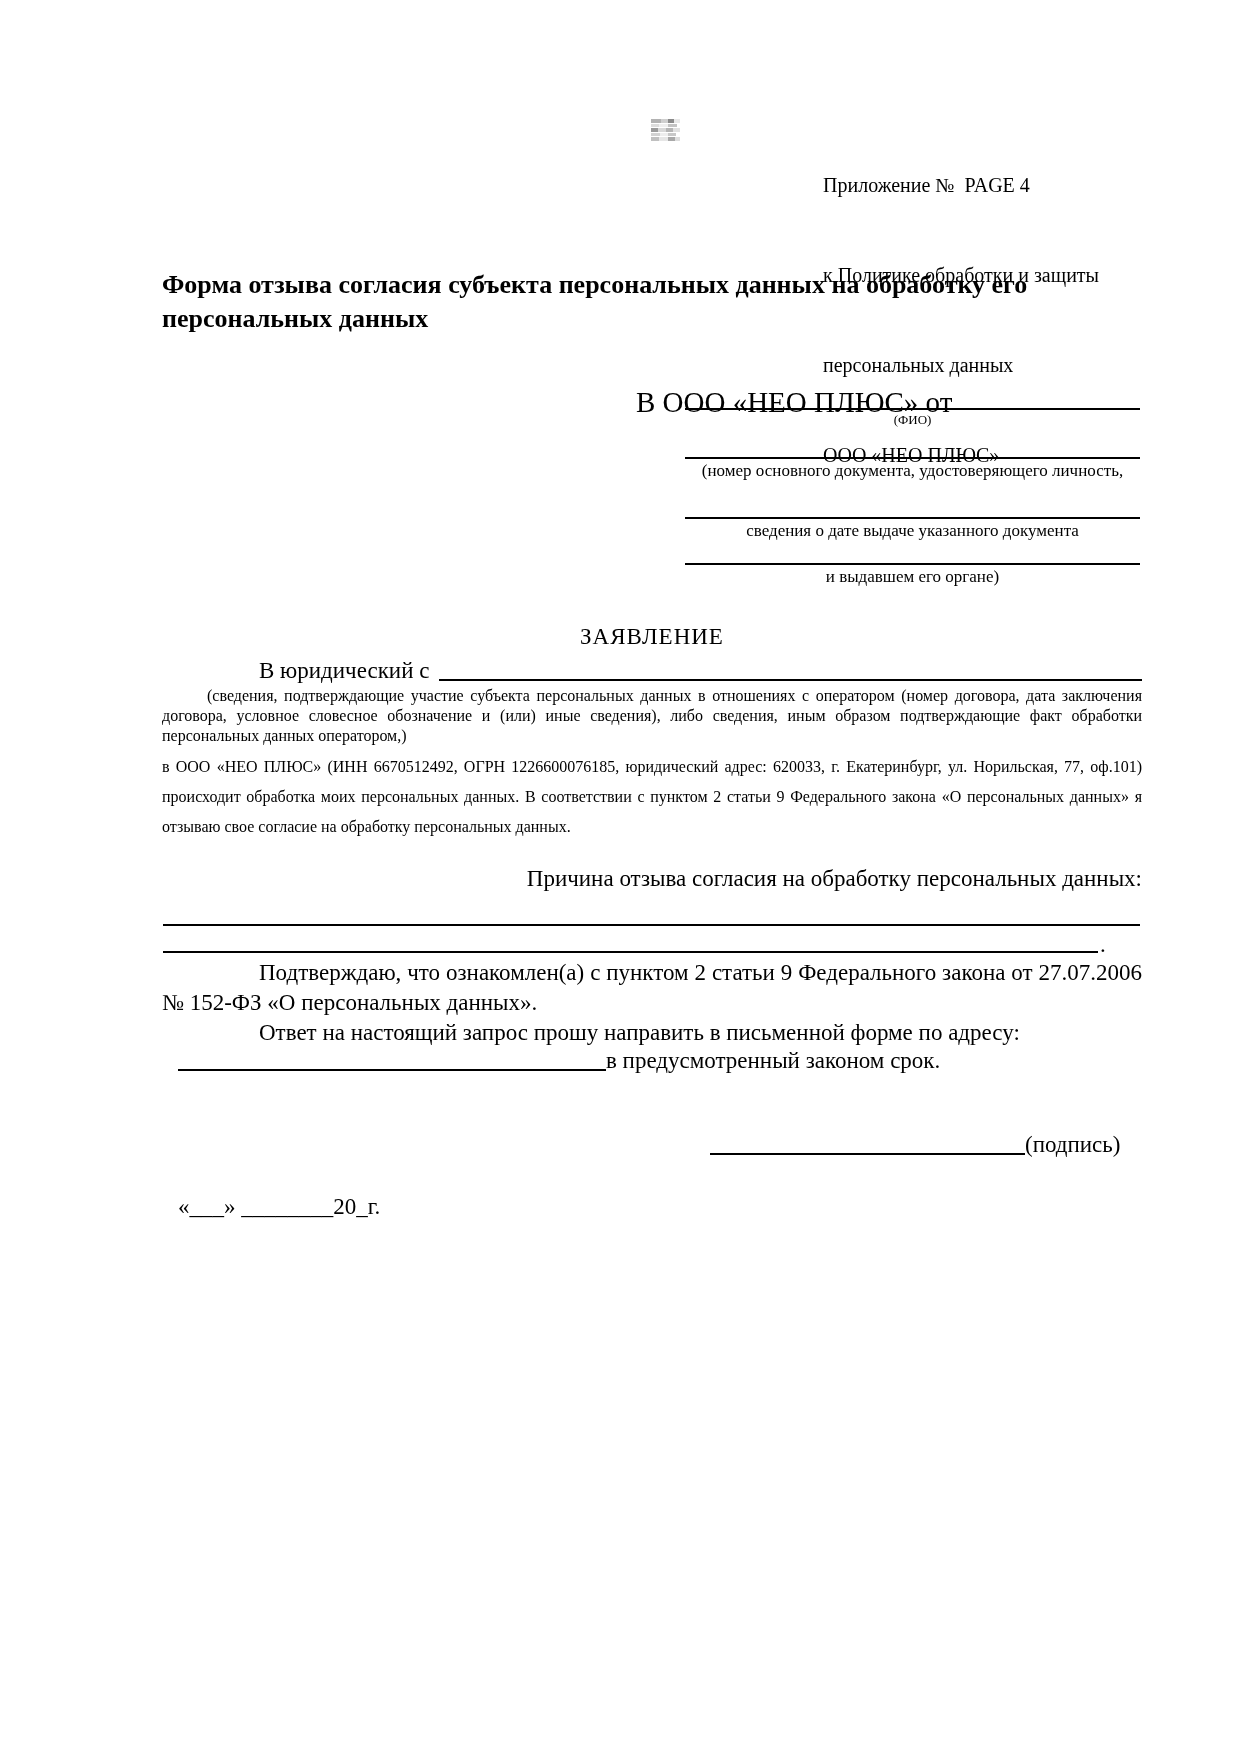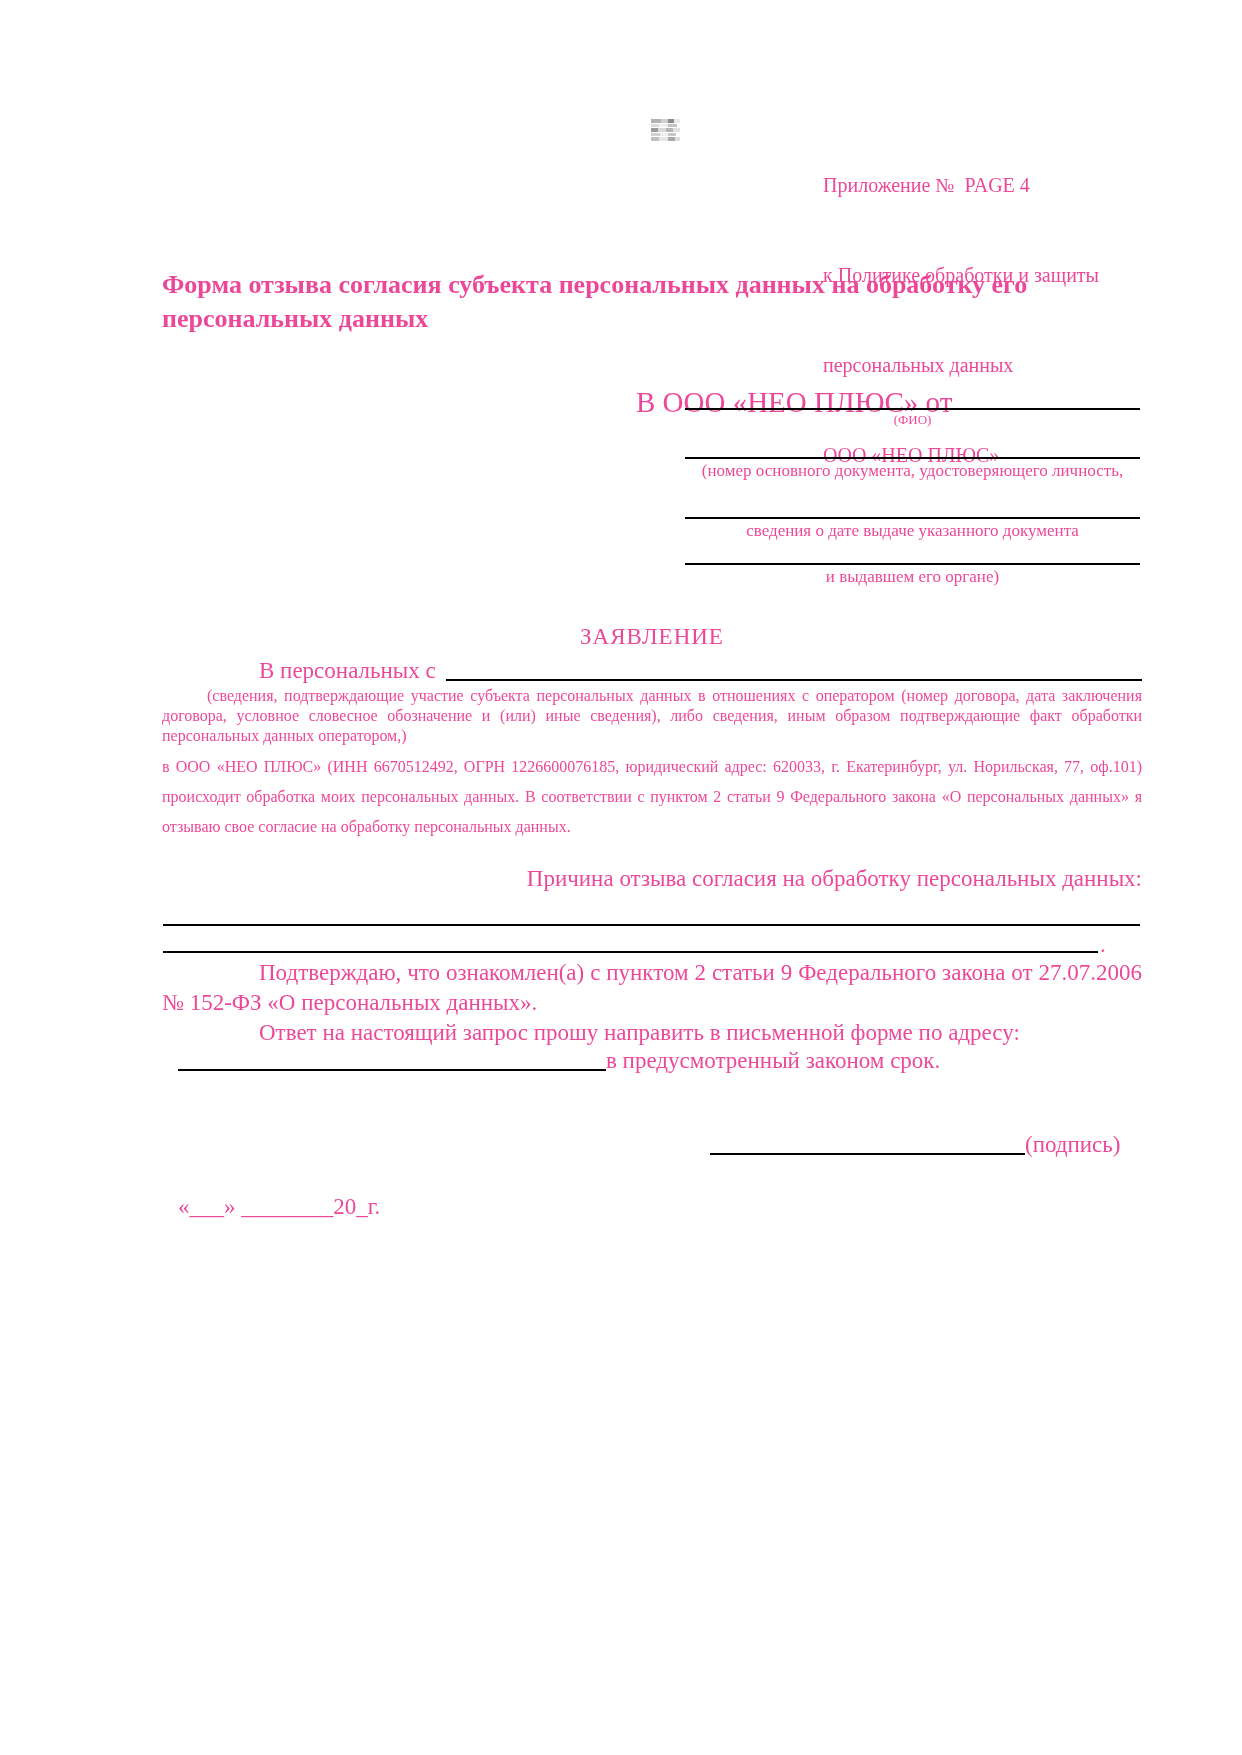--- a/index.html
+++ b/index.html
@@ -1,17 +1,17 @@
 <!DOCTYPE html>
 <html><head>
 <meta charset="utf-8">
 <style>
   html,body{margin:0;padding:0;background:#fff;}
   .page{
-    position:relative;width:1242px;height:1755px;background:#ffffff;color:#ec4899;
+    position:relative;width:1242px;height:1755px;background:#ffffff;color:#000000;
     font-family:"Liberation Serif","DejaVu Serif",serif;overflow:hidden;
   }
   .abs{position:absolute;}
   
   .hdr{left:823px;top:110px;font-size:20px;line-height:30px;white-space:pre;}
   
   .artifact{left:651px;top:118px;width:30px;height:26px;}
   
   .title{left:162px;top:268px;width:980px;font-size:26px;font-weight:bold;line-height:34px;}
   .title span{display:block;}
@@ -82,21 +82,21 @@
 
   <div class="abs fline" style="top:517px;"></div>
   <div class="abs fcap cap17" style="top:521px;">сведения о дате выдаче указанного документа</div>
 
   <div class="abs fline" style="top:563px;"></div>
   <div class="abs fcap cap17" style="top:567px;">и выдавшем его органе)</div>
 
   <div class="abs zayav">ЗАЯВЛЕНИЕ</div>
 
   <div class="abs flexrow" style="left:162px;top:656px;width:980px;height:28px;">
-    <span class="nw" style="margin-left:97px;">В персональных с</span>
+    <span class="nw" style="margin-left:97px;">В юридический с</span>
     <span style="width:10px;"></span>
     <div class="fill"></div>
   </div>
 
   <div class="abs note">(сведения, подтверждающие участие субъекта персональных данных в отношениях с оператором (номер договора, дата заключения договора, условное словесное обозначение и (или) иные сведения), либо сведения, иным образом подтверждающие факт обработки персональных данных оператором,)</div>
 
   <div class="abs bodytxt">в ООО «НЕО ПЛЮС» (ИНН 6670512492, ОГРН 1226600076185, юридический адрес: 620033, г. Екатеринбург, ул. Норильская, 77, оф.101) происходит обработка моих персональных данных. В соответствии с пунктом 2 статьи 9 Федерального закона «О персональных данных» я отзываю свое согласие на обработку персональных данных.</div>
 
   <div class="abs flexrow" style="left:162px;top:866px;width:980px;height:28px;flex-direction:column;">
     <span class="nw" style="margin-left:97px;">Причина отзыва согласия на обработку персональных данных:</span>

